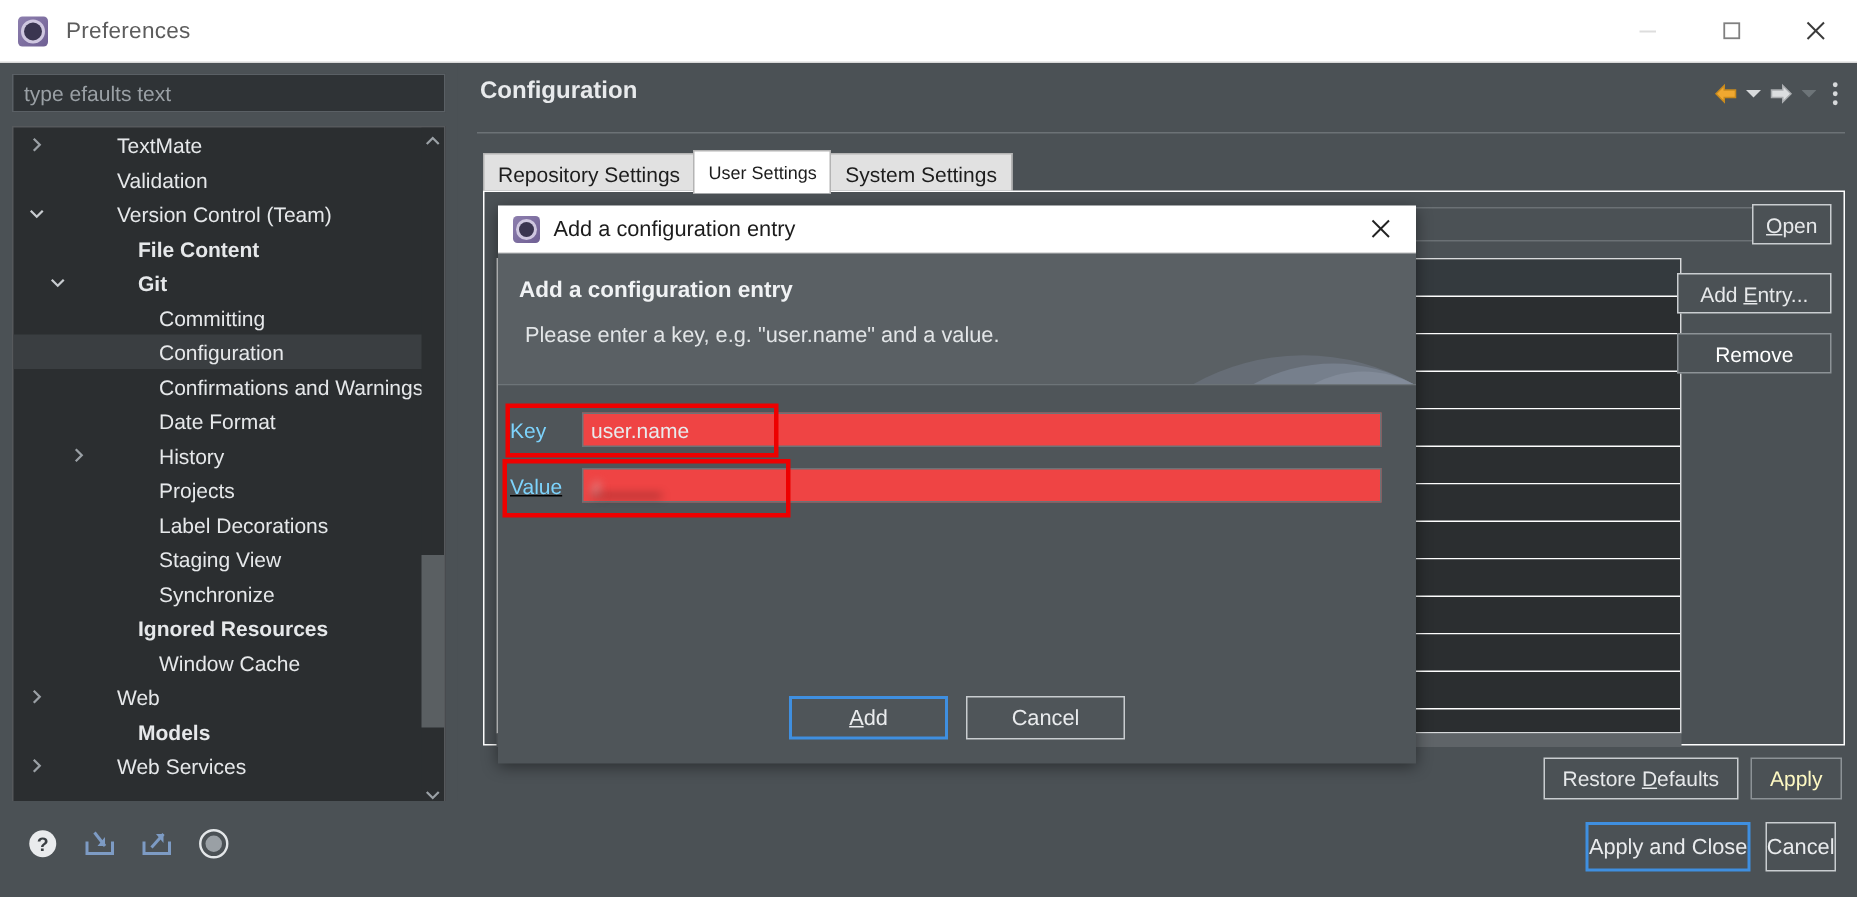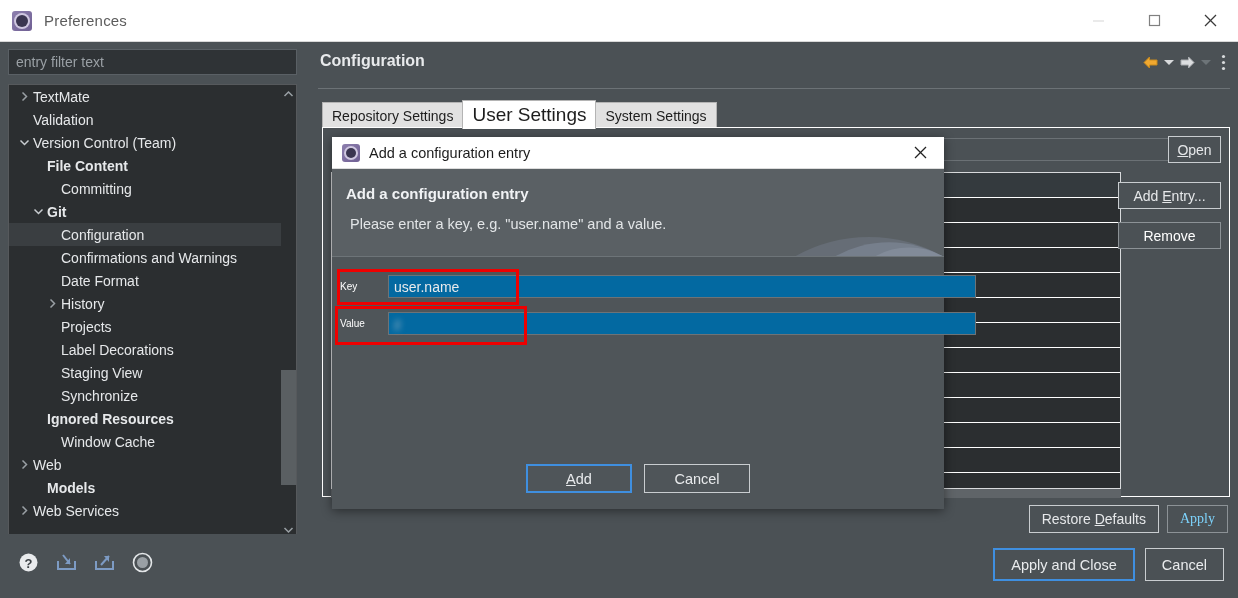--- a/index.html
+++ b/index.html
@@ -45,21 +45,21 @@
     color: #9aa0a5; font-size: 14px;
   }
   .treebox {
     position: absolute; left: 8px; top: 42px; width: 289px; height: 455px;
     background: #2b2e30; border: 1px solid #56595c;
     overflow: hidden;
   }
   .tree { position: absolute; left: 0; top: 0; width: 273px; }
   .trow {
     height: 23px; display: flex; align-items: center;
-    color: #e6e8ea; font-size: 14px; white-space: nowrap;
+    color: #e6e8ea; font-size: 14px; white-space: nowrap; gap: 45px;
   }
   .trow.sel { background: #3a3e41; }
   .twist { width: 14px; flex: 0 0 14px; display: flex; align-items: center; justify-content: center; }
   .twist svg { display:block; }
   .tlabel { padding-left: 2px; }
   .ind0 { padding-left: 8px; }
   .ind1 { padding-left: 22px; font-weight: bold; }
   .ind2 { padding-left: 36px; }
 
   .vscroll {
@@ -85,21 +85,21 @@
   .rp-sep { position: absolute; left: 8px; top: 46px; width: 912px; height: 1px; background: #6c7276; }
   .navtools { position: absolute; right: 12px; top: 12px; display: flex; align-items: center; gap: 5px; }
   .nt { display: flex; align-items: center; justify-content: center; }
 
   .tabstrip { position: absolute; left: 12px; top: 58px; display: flex; align-items: flex-end; }
   .tab {
     height: 27px; padding: 0 9px; display: flex; align-items: center;
     font-size: 14px; color: #1d1d1d; background: #e1e1e1;
     border: 1px solid #b4b4b4; border-bottom: none; margin-right: -1px;
   }
-  .tab.active { background: #ffffff; height: 29px; font-size: 19px; position: relative; z-index: 3; }
+  .tab.active { background: #ffffff; height: 29px; font-size: 12px; position: relative; z-index: 3; }
 
   .tabpane {
     position: absolute; left: 12px; top: 85px; width: 908px; height: 370px;
     background: #4b5155; border: 1px solid #ffffff;
   }
   .loc-row { position: absolute; left: 10px; top: 10px; display: flex; align-items: center; }
   .loc-label { font-size: 14px; color: #e4e6e8; }
   .loc-field {
     margin-left: 8px; width: 790px; height: 23px; background: #4b5155;
     border: 1px solid #6b7175; color: #cfd3d6; font-size: 14px;
@@ -129,32 +129,32 @@
     font-size: 14px; display: flex; align-items: center; justify-content: center;
   }
   .sbtn.disabled { color: #ffffff; border-color: #8c9296; }
 
   .bottom-btns { position: absolute; right: 10px; top: 463px; display: flex; gap: 8px; }
   .bbtn {
     height: 28px; padding: 0 12px;
     border: 1px solid #c9cdd0; background: #4b5155; color: #e6e8ea;
     font-size: 14px; display: flex; align-items: center; justify-content: center;
   }
-  .bbtn.disabled { color: #7dd3fc; border-color: #8c9296; font-family: Liberation Serif, serif; }
+  .bbtn.disabled { color: #fef9c3; border-color: #8c9296; }
 
   
   .footer {
     position: absolute; left: 0; top: 534px; width: 1238px; height: 64px;
     background: #4b5155;
   }
   .foot-icons { position: absolute; left: 16px; top: 16px; display: flex; align-items: center; gap: 14px; }
   .fi { width: 24px; height: 24px; display: flex; align-items: center; justify-content: center; }
   .foot-btns { position: absolute; right: 14px; top: 14px; display: flex; gap: 10px; }
   .fbtn {
-    height: 33px; padding: 0 16px; font-size: 14.5px;
+    height: 33px; padding: 0 0; font-size: 14.5px;
     border: 1px solid #c9cdd0; background: #4b5155; color: #e9ebed;
     display: flex; align-items: center; justify-content: center;
   }
   .fbtn.focus { border: 2px solid #3f8fe0; }
 
   
   .dialog {
     position: absolute; left: 332px; top: 137px; width: 612px; height: 372px;
     background: #4f5559; box-shadow: 0 2px 10px rgba(0,0,0,.45);
   }
@@ -173,23 +173,23 @@
     position: relative; height: 88px; background: #5a6064; overflow: hidden;
     border-bottom: 1px solid #6d7478;
   }
   .banner-art { position: absolute; right: 0; top: 0; width: 185px; height: 88px; overflow: hidden; }
   .dlg-h1 { position: absolute; left: 14px; top: 16px; font-size: 15px; font-weight: bold; color: #f0f2f4; }
   .dlg-p  { position: absolute; left: 18px; top: 47px; font-size: 14.5px; color: #e2e5e7; }
 
   .dlg-body { position: relative; height: 251px; background: #4f5559; }
 
   .frow { position: absolute; left: 8px; display: flex; align-items: center; }
-  .flabel { width: 48px; font-size: 10px; color: #ffffff; }
+  .flabel { width: 48px; font-size: 14px; color: #7dd3fc; }
   .finput {
-    width: 588px; height: 23px; background: #0369a1; border: 1px solid #6d7377;
+    width: 533px; height: 23px; background: #ef4444; border: 1px solid #6d7377;
     color: #e8eaec; font-size: 14px; display: flex; align-items: center; padding: 0 5px;
   }
   .redbox { position: absolute; border: 3px solid #ee0000; pointer-events: none; }
   .blurtext {
     color: #c9cdd0; font-size: 14px;
     filter: blur(3.2px); -webkit-filter: blur(3.2px);
     letter-spacing: .5px;
   }
 
   .dlg-buttons { position: absolute; left: 0; top: 207px; width: 612px; display: flex; justify-content: center; gap: 12px; }
@@ -226,21 +226,21 @@
         <svg width="15" height="15" viewBox="0 0 15 15">
             <line x1="2" y1="2" x2="13" y2="13" stroke="#3a3a3a" stroke-width="1.3"></line>
             <line x1="13" y1="2" x2="2" y2="13" stroke="#3a3a3a" stroke-width="1.3"></line>
           </svg>
       </div>
     </div>
   </div>
 
   <div class="leftpanel">
     <div class="filterbox">
-      <span>entry filter text</span>
+      <span>type efaults text</span>
     </div>
 
     <div class="treebox">
       <div class="tree" id="tree-root">
           <div class="trow ind0">
             <span class="twist">
               <svg width="9" height="11" viewBox="0 0 9 11">
                 <polyline points="2.5,1.5 6.5,5.5 2.5,9.5" fill="none" stroke="#9aa0a5" stroke-width="1.5"></polyline>
               </svg>
             </span>
@@ -255,32 +255,32 @@
               <svg width="11" height="9" viewBox="0 0 11 9">
                 <polyline points="1.5,2.5 5.5,6.5 9.5,2.5" fill="none" stroke="#c8ccd0" stroke-width="1.5"></polyline>
               </svg>
             </span>
             <span class="tlabel">Version Control (Team)</span>
           </div>
           <div class="trow ind1">
             <span class="twist"></span>
             <span class="tlabel">File Content</span>
           </div>
-          <div class="trow ind2">
-            <span class="twist"></span>
-            <span class="tlabel">Committing</span>
-          </div>
           <div class="trow ind1">
             <span class="twist">
               <svg width="11" height="9" viewBox="0 0 11 9">
                 <polyline points="1.5,2.5 5.5,6.5 9.5,2.5" fill="none" stroke="#c8ccd0" stroke-width="1.5"></polyline>
               </svg>
             </span>
             <span class="tlabel">Git</span>
           </div>
+          <div class="trow ind2">
+            <span class="twist"></span>
+            <span class="tlabel">Committing</span>
+          </div>
           <div class="trow ind2 sel">
             <span class="twist"></span>
             <span class="tlabel">Configuration</span>
           </div>
           <div class="trow ind2">
             <span class="twist"></span>
             <span class="tlabel">Confirmations and Warnings</span>
           </div>
           <div class="trow ind2">
             <span class="twist"></span>
@@ -535,21 +535,21 @@
     </div>
 
     <div class="dlg-body">
 
       <div class="frow" style="top:18px;">
         <span class="flabel">Key</span>
         <span class="finput">user.name</span>
       </div>
       <div class="redbox" style="left:5px; top:12px; width:182px; height:36px;"></div>
 
-      <div class="frow" style="top:55px;">
+      <div class="frow" style="top:55px;text-decoration:underline;">
         <span class="flabel">Value</span>
         <span class="finput">
           <span class="blurtext">z</span>
           <span class="blurtext">&nbsp;&nbsp;&nbsp;&nbsp;&nbsp;&nbsp;&nbsp;&nbsp;&nbsp;</span>
         </span>
       </div>
       <div class="redbox" style="left:3px; top:49px; width:192px; height:39px;"></div>
 
       <div class="dlg-buttons">
         <div class="dbtn focus">

